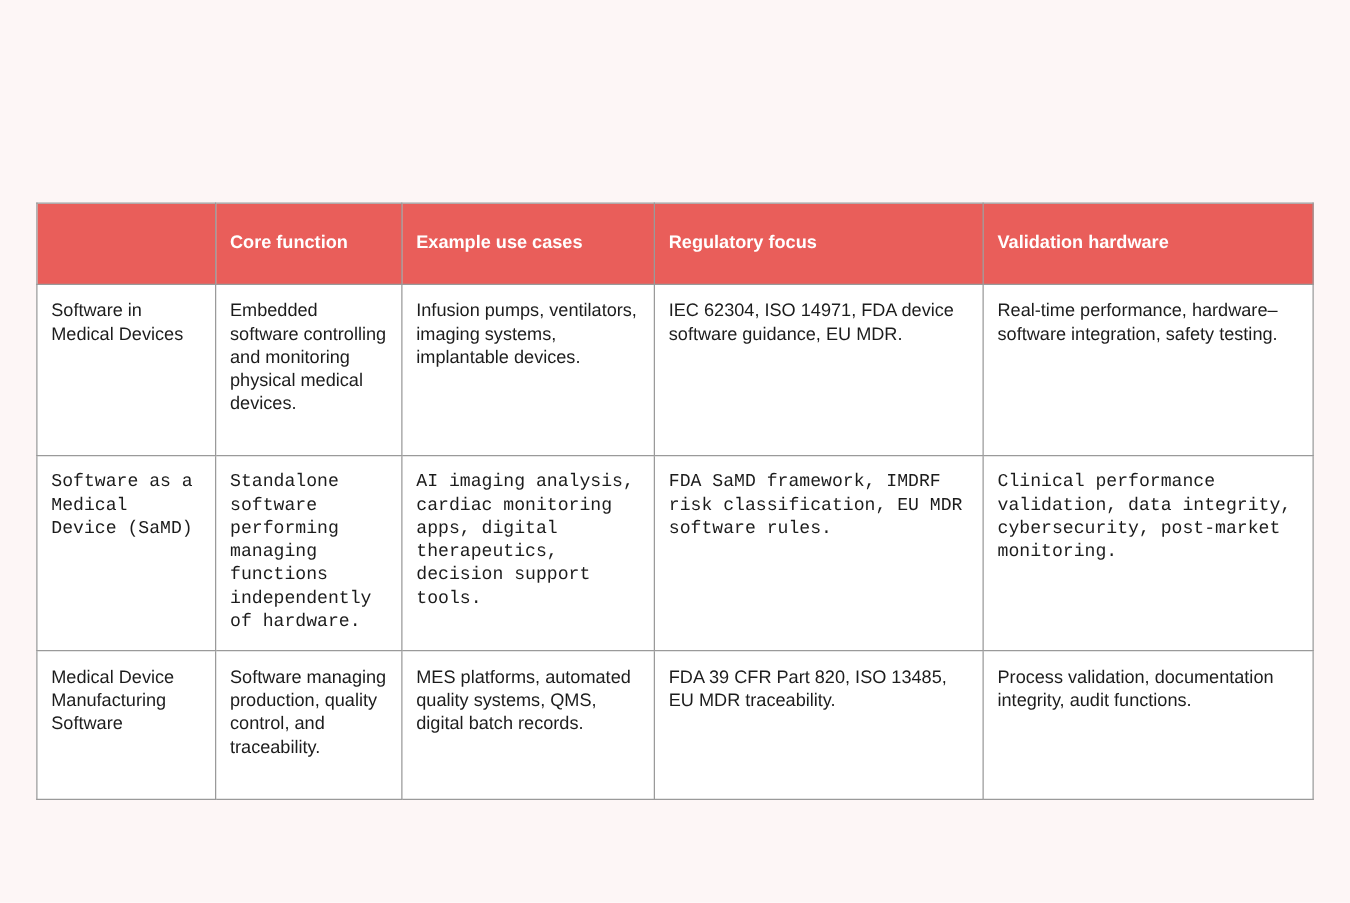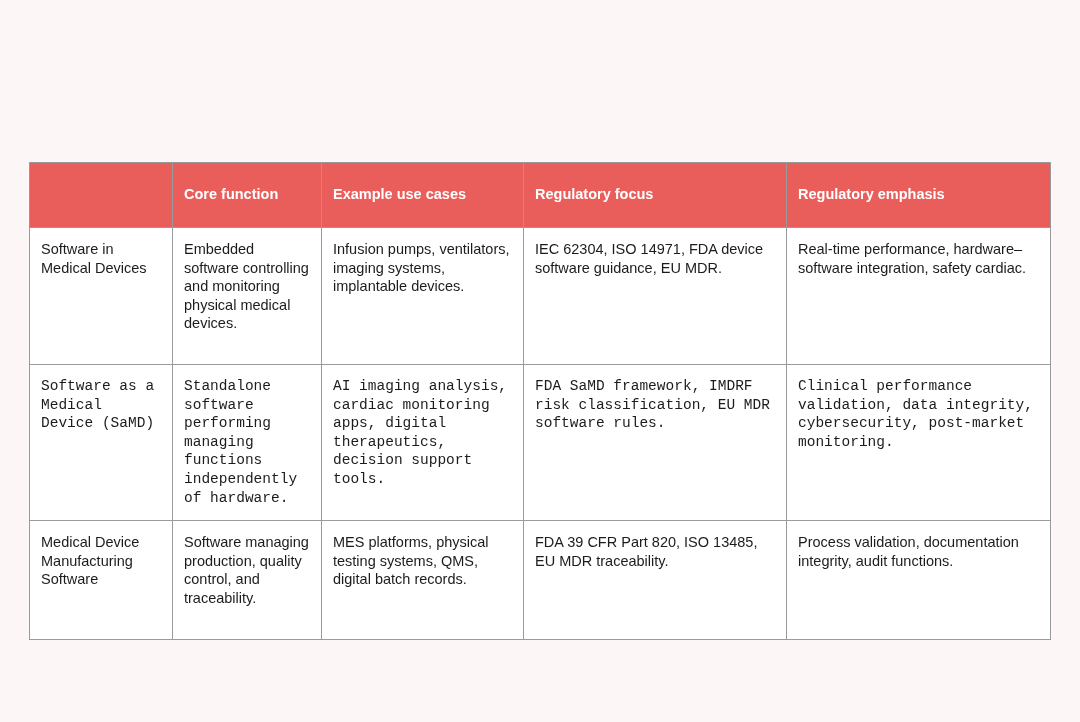--- a/index.html
+++ b/index.html
@@ -93,41 +93,41 @@
         <col class="c2">
         <col class="c3">
         <col class="c4">
     </colgroup>
     <thead>
       <tr>
         <th></th>
         <th>Core function</th>
         <th>Example use cases</th>
         <th>Regulatory focus</th>
-        <th>Regulatory emphasis</th>
+        <th>Validation hardware</th>
       </tr>
     </thead>
     <tbody>
       <tr class="row-1">
         <td>Software in Medical Devices</td>
         <td>Embedded software controlling and monitoring physical medical devices.</td>
         <td>Infusion pumps, ventilators, imaging systems, implantable devices.</td>
         <td>IEC 62304, ISO 14971, FDA device software guidance, EU MDR.</td>
-        <td>Real-time performance, hardware–software integration, safety cardiac.</td>
+        <td>Real-time performance, hardware–software integration, safety testing.</td>
       </tr>
       <tr class="row-2">
         <td>Software as a Medical Device (SaMD)</td>
         <td>Standalone software performing managing functions independently of hardware.</td>
         <td>AI imaging analysis, cardiac monitoring apps, digital therapeutics, decision support tools.</td>
         <td>FDA SaMD framework, IMDRF risk classification, EU MDR software rules.</td>
         <td>Clinical performance validation, data integrity, cybersecurity, post-market monitoring.</td>
       </tr>
       <tr class="row-3">
         <td>Medical Device Manufacturing Software</td>
         <td>Software managing production, quality control, and traceability.</td>
-        <td>MES platforms, physical testing systems, QMS, digital batch records.</td>
+        <td>MES platforms, automated quality systems, QMS, digital batch records.</td>
         <td>FDA 39 CFR Part 820, ISO 13485, EU MDR traceability.</td>
         <td>Process validation, documentation integrity, audit functions.</td>
       </tr>
     </tbody>
   </table>
 
 </div>
 
 </body></html>

